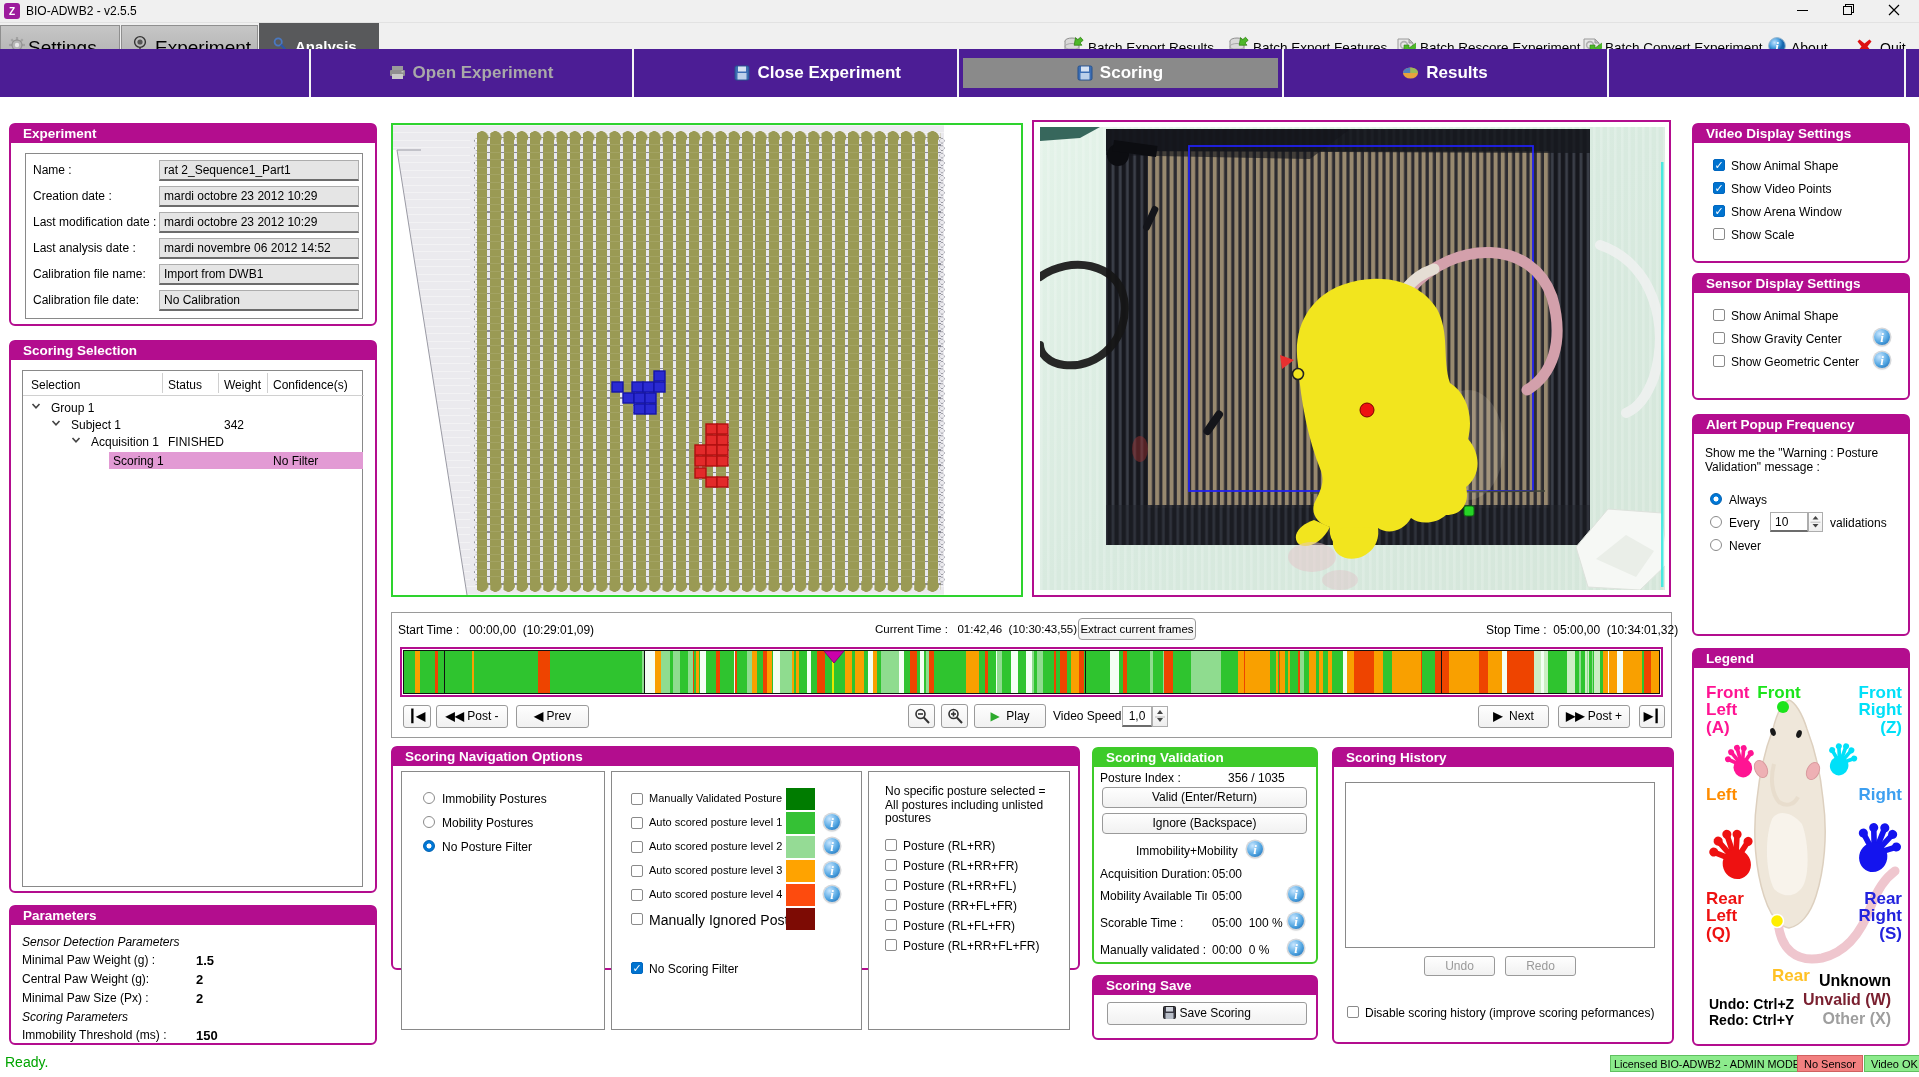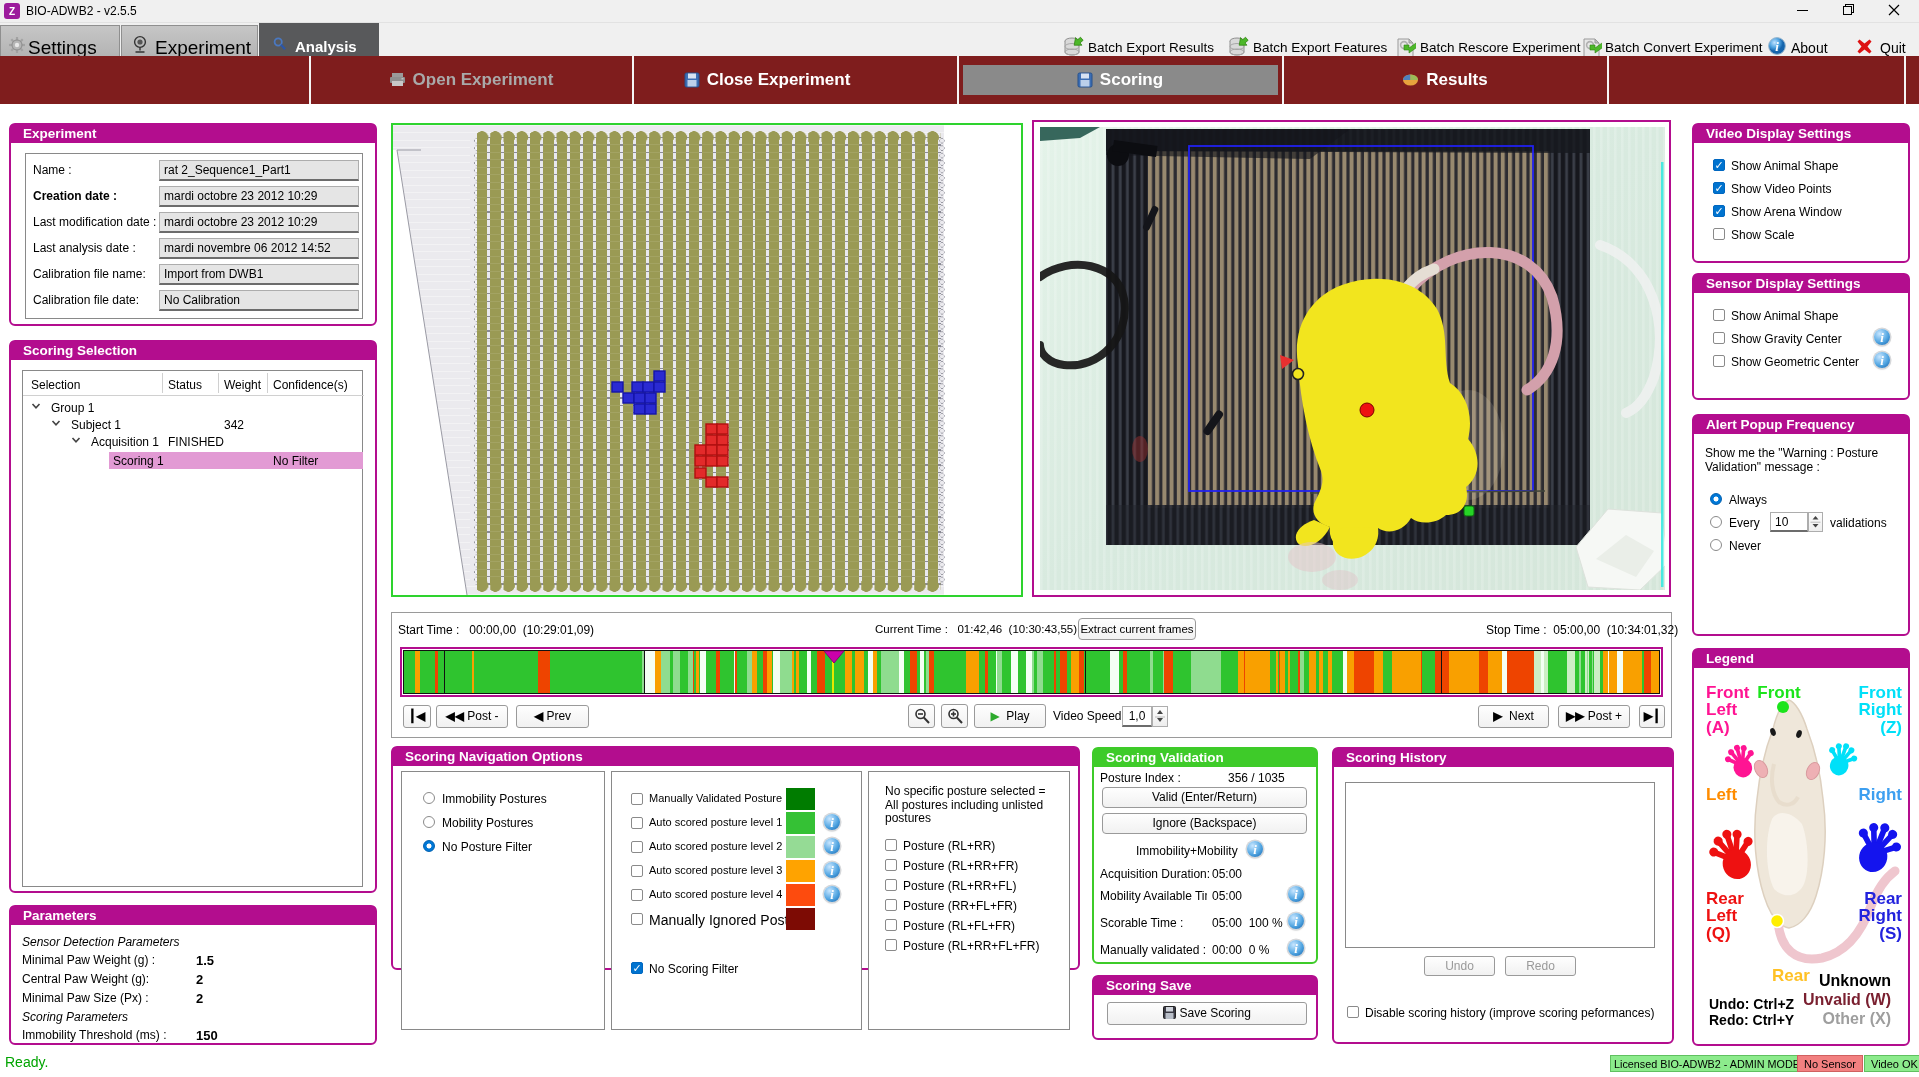--- a/index.html
+++ b/index.html
@@ -4,21 +4,21 @@
 <style>
   * { margin:0; padding:0; box-sizing:border-box; }
   html,body { width:1919px; height:1077px; overflow:hidden; }
   body { font-family:"Liberation Sans", sans-serif; font-size:12px; color:#000; background:#fff; position:relative; }
   .abs { position:absolute; }
   
   #titlebar { position:absolute; left:0; top:0; width:1919px; height:22px; background:#f0f0f0; }
   #tabrow { position:absolute; left:0; top:22px; width:1919px; height:45px; background:#f0f0f0; border-top:1px solid #e2e2e2;}
   .tab { position:absolute; top:2px; height:43px; background:linear-gradient(#c6c6c6,#adadad); border:1px solid #8f8f8f; font-size:19px; color:#000; }
   #tab-analysis { position:absolute; left:259px; top:0px; width:120px; height:45px; background:#58595b; color:#fff; font-weight:bold; font-size:15px; }
-  #row2 { position:absolute; left:0; top:56px; width:1919px; height:48px; background:#7f1d1d; }
+  #row2 { position:absolute; left:0; top:49px; width:1919px; height:48px; background:#4c1d95; }
   .sep { position:absolute; top:0; width:2px; height:48px; background:#f5f5f5; }
   .r2lbl { position:absolute; top:0; height:48px; line-height:48px; font-size:17px; font-weight:bold; color:#fff; text-align:center; }
   
   .panel { position:absolute; border:2px solid #b30d8e; border-radius:6px; background:#fff; }
   .phead { position:absolute; left:-1px; right:-1px; top:-1px; height:19px; background:#b30d8e; color:#fff; font-weight:bold; font-size:13.5px; line-height:19px; padding-left:13px; border-radius:4px 4px 0 0; white-space:nowrap;}
   .gbox { position:absolute; border:1px solid #898989; background:#fff; }
   .btn { position:absolute; background:linear-gradient(#fefefe,#f1f1f1); border:1px solid #9a9a9a; border-radius:3px; font-size:12px; text-align:center; color:#000; }
   .cb { position:absolute; width:12px; height:12px; border:1px solid #8a8a8a; border-radius:2px; background:#fff; }
   .lbl { position:absolute; font-size:12px; white-space:nowrap; }
   .rad { position:absolute; width:12px; height:12px; border:1px solid #8a8a8a; border-radius:50%; background:#fff; }
@@ -135,21 +135,21 @@
     <div class="sep" style="left:957px"></div>
     <div class="sep" style="left:1282px"></div>
     <div class="sep" style="left:1607px"></div>
     <div class="sep" style="left:1904px"></div>
     <div class="r2lbl" style="left:310px;width:322px;color:#a9a9a9;"><svg width="17" height="15" style="vertical-align:-2px;margin-right:7px">
         <rect x="3" y="1" width="11" height="4" fill="#9a9a9a"></rect>
         <rect x="1" y="5" width="15" height="6" rx="1" fill="#8f8f8f"></rect>
         <rect x="3" y="9" width="11" height="5" fill="#c8c8c8"></rect>
         <rect x="12.5" y="6" width="2" height="1.5" fill="#c0c0c0"></rect>
       </svg>Open Experiment</div>
-    <div class="r2lbl" style="left:633px;width:268px;"><svg width="16" height="16" style="vertical-align:-3px;margin-right:7px">
+    <div class="r2lbl" style="left:633px;width:268px;text-align:right;"><svg width="16" height="16" style="vertical-align:-3px;margin-right:7px">
         <rect x="1" y="1" width="14" height="14" rx="1.5" fill="#3c6eb4" stroke="#27508c"></rect>
         <rect x="4" y="1.5" width="8" height="5" fill="#d7e2f2"></rect>
         <rect x="3.5" y="8" width="9" height="6.5" fill="#bcd0ea"></rect>
       </svg>Close Experiment</div>
     <div class="abs" style="left:963px;top:9px;width:315px;height:30px;background:#8a8a8a;"></div>
     <div class="r2lbl" style="left:958px;width:324px;"><svg width="16" height="16" style="vertical-align:-3px;margin-right:7px">
         <rect x="1" y="1" width="14" height="14" rx="1.5" fill="#3c6eb4" stroke="#27508c"></rect>
         <rect x="4" y="1.5" width="8" height="5" fill="#d7e2f2"></rect>
         <rect x="3.5" y="8" width="9" height="6.5" fill="#bcd0ea"></rect>
       </svg>Scoring</div>
@@ -160,21 +160,21 @@
       </svg>Results</div>
   </div>
 
   <div id="leftcol">
 
     <div class="panel" style="left:9px;top:123px;width:368px;height:203px;">
       <div class="phead">Experiment</div>
       <div class="gbox" style="left:14px;top:28px;width:338px;height:166px;">
         <div class="lbl" style="left:7px;top:9px;">Name :</div>
         <div class="inpt" style="top:6px;">rat 2_Sequence1_Part1</div>
-        <div class="lbl" style="left:7px;top:35px;font-weight:bold;">Creation date :</div>
+        <div class="lbl" style="left:7px;top:35px;">Creation date :</div>
         <div class="inpt" style="top:32px;">mardi octobre 23 2012 10:29</div>
         <div class="lbl" style="left:7px;top:61px;">Last modification date :</div>
         <div class="inpt" style="top:58px;">mardi octobre 23 2012 10:29</div>
         <div class="lbl" style="left:7px;top:87px;">Last analysis date :</div>
         <div class="inpt" style="top:84px;">mardi novembre 06 2012 14:52</div>
         <div class="lbl" style="left:7px;top:113px;">Calibration file name:</div>
         <div class="inpt" style="top:110px;">Import from DWB1</div>
         <div class="lbl" style="left:7px;top:139px;">Calibration file date:</div>
         <div class="inpt" style="top:136px;">No Calibration</div>
       </div>

